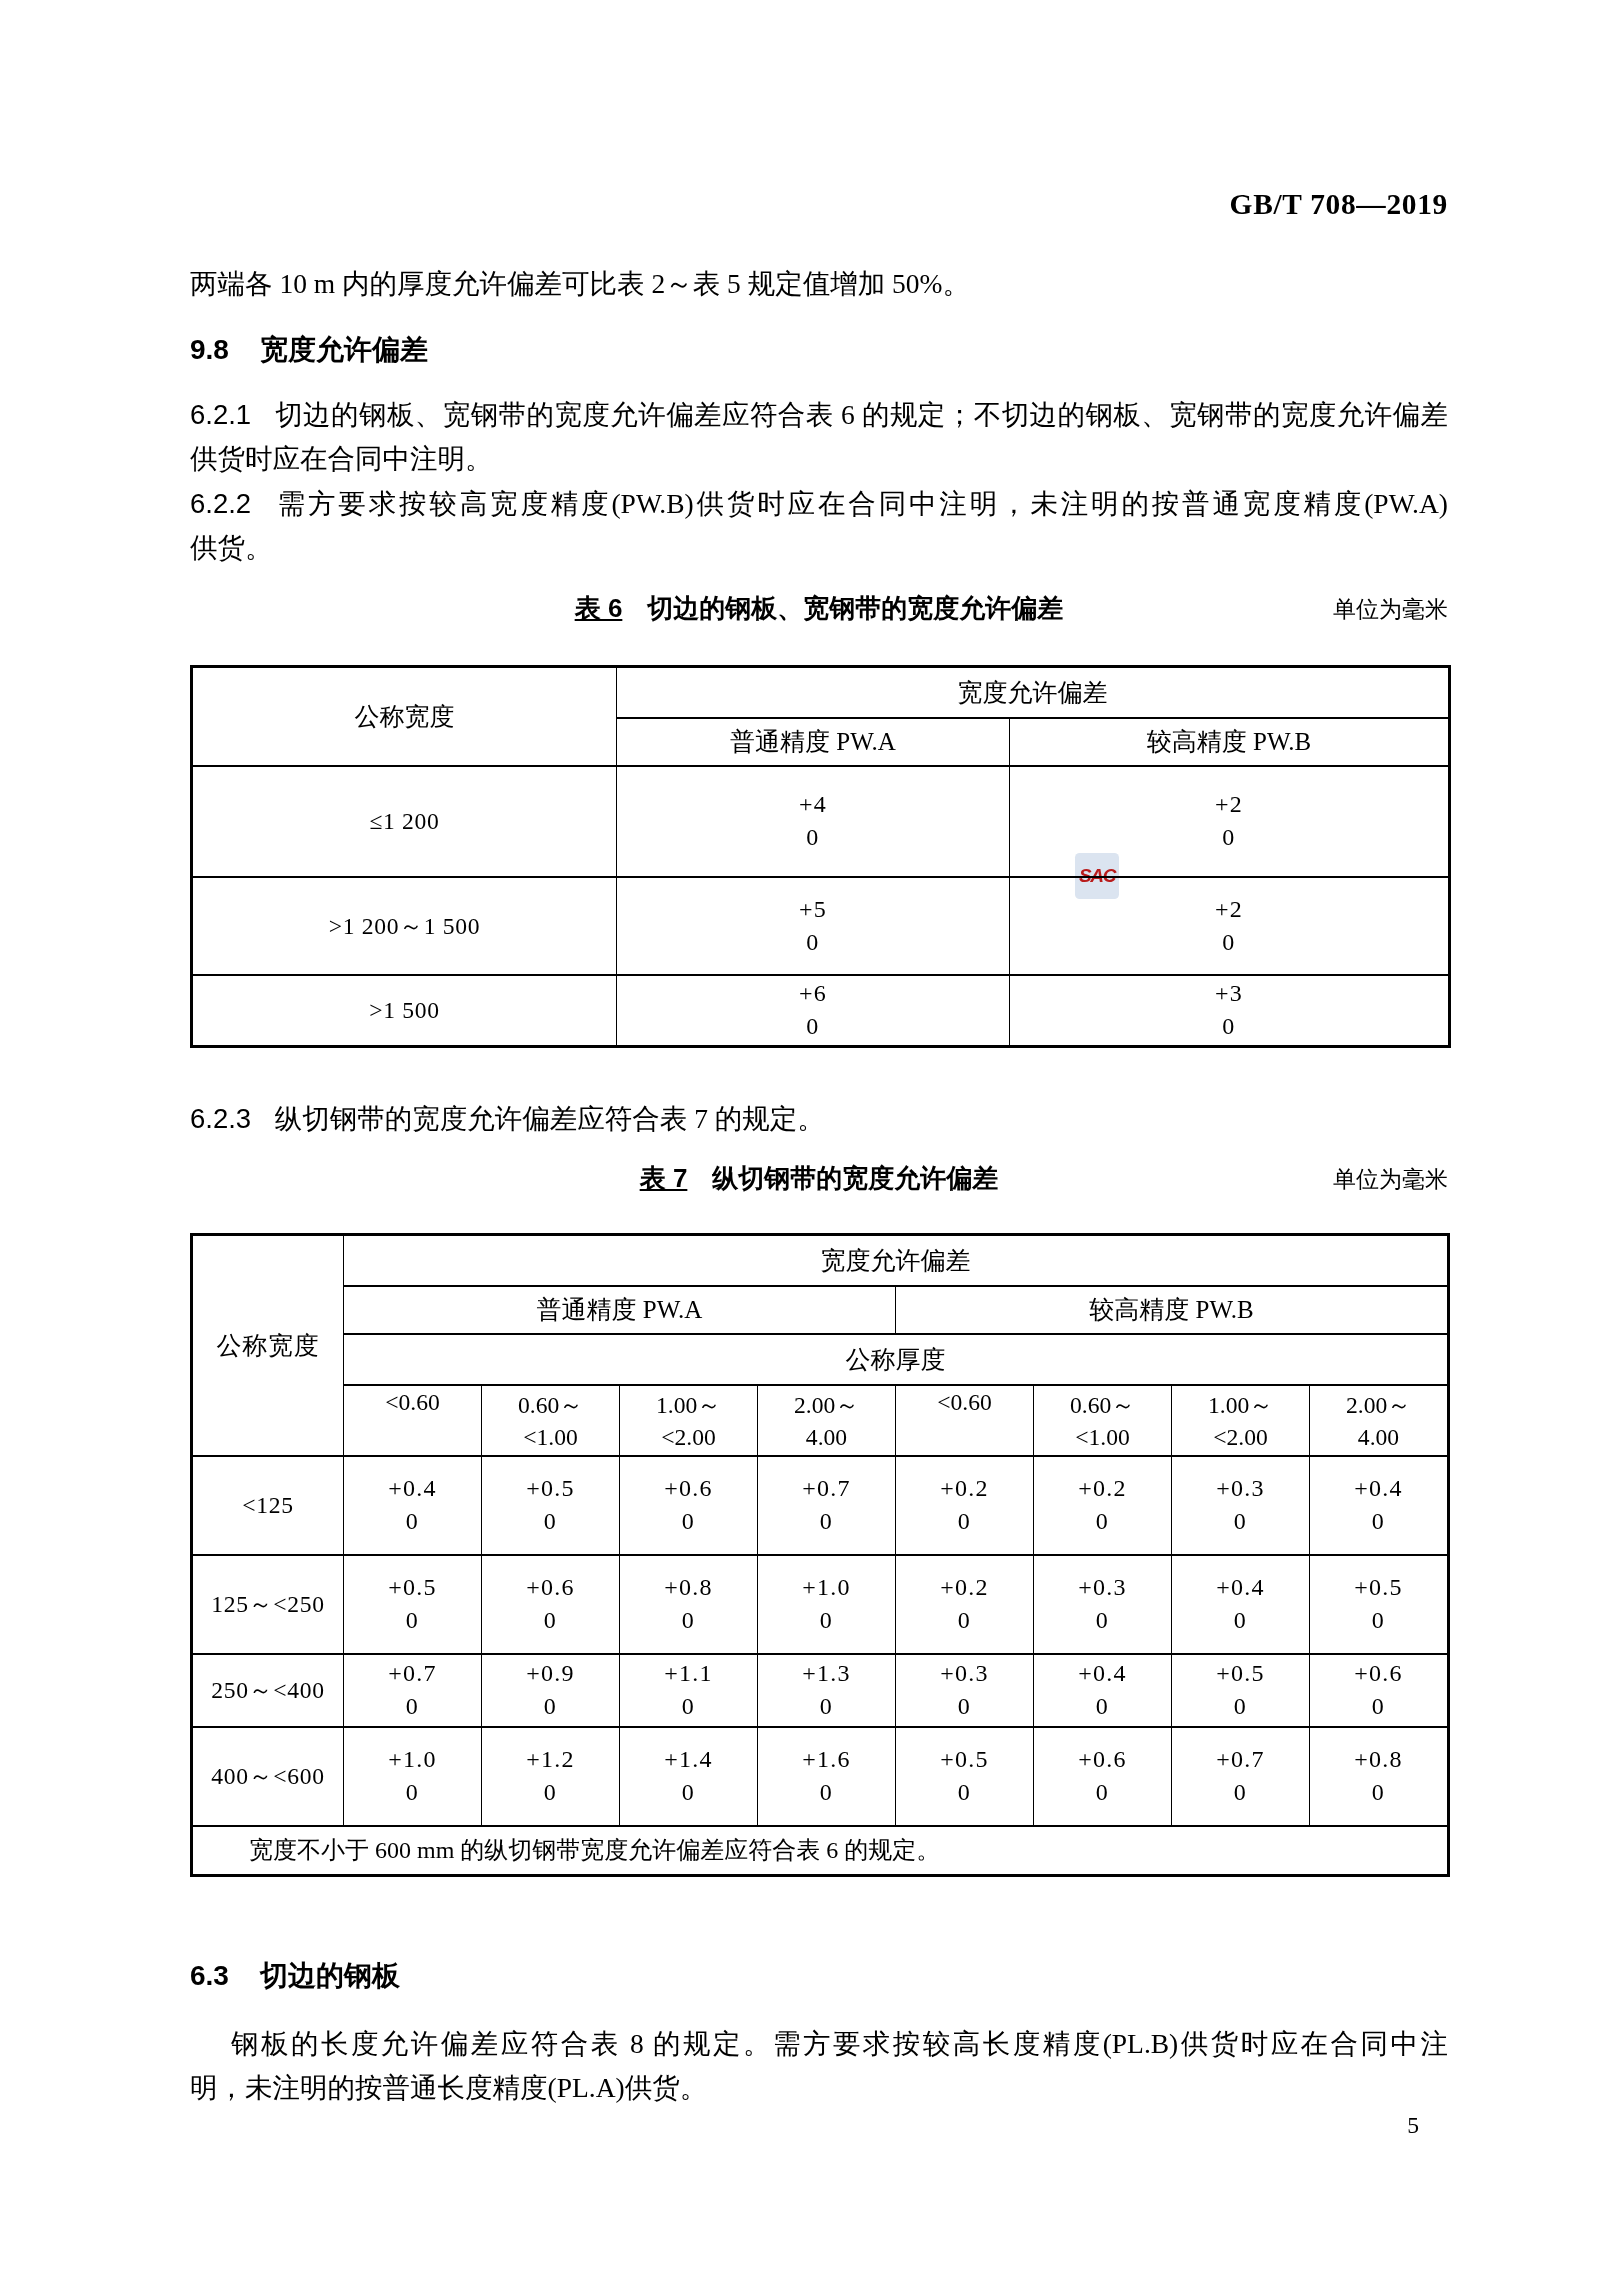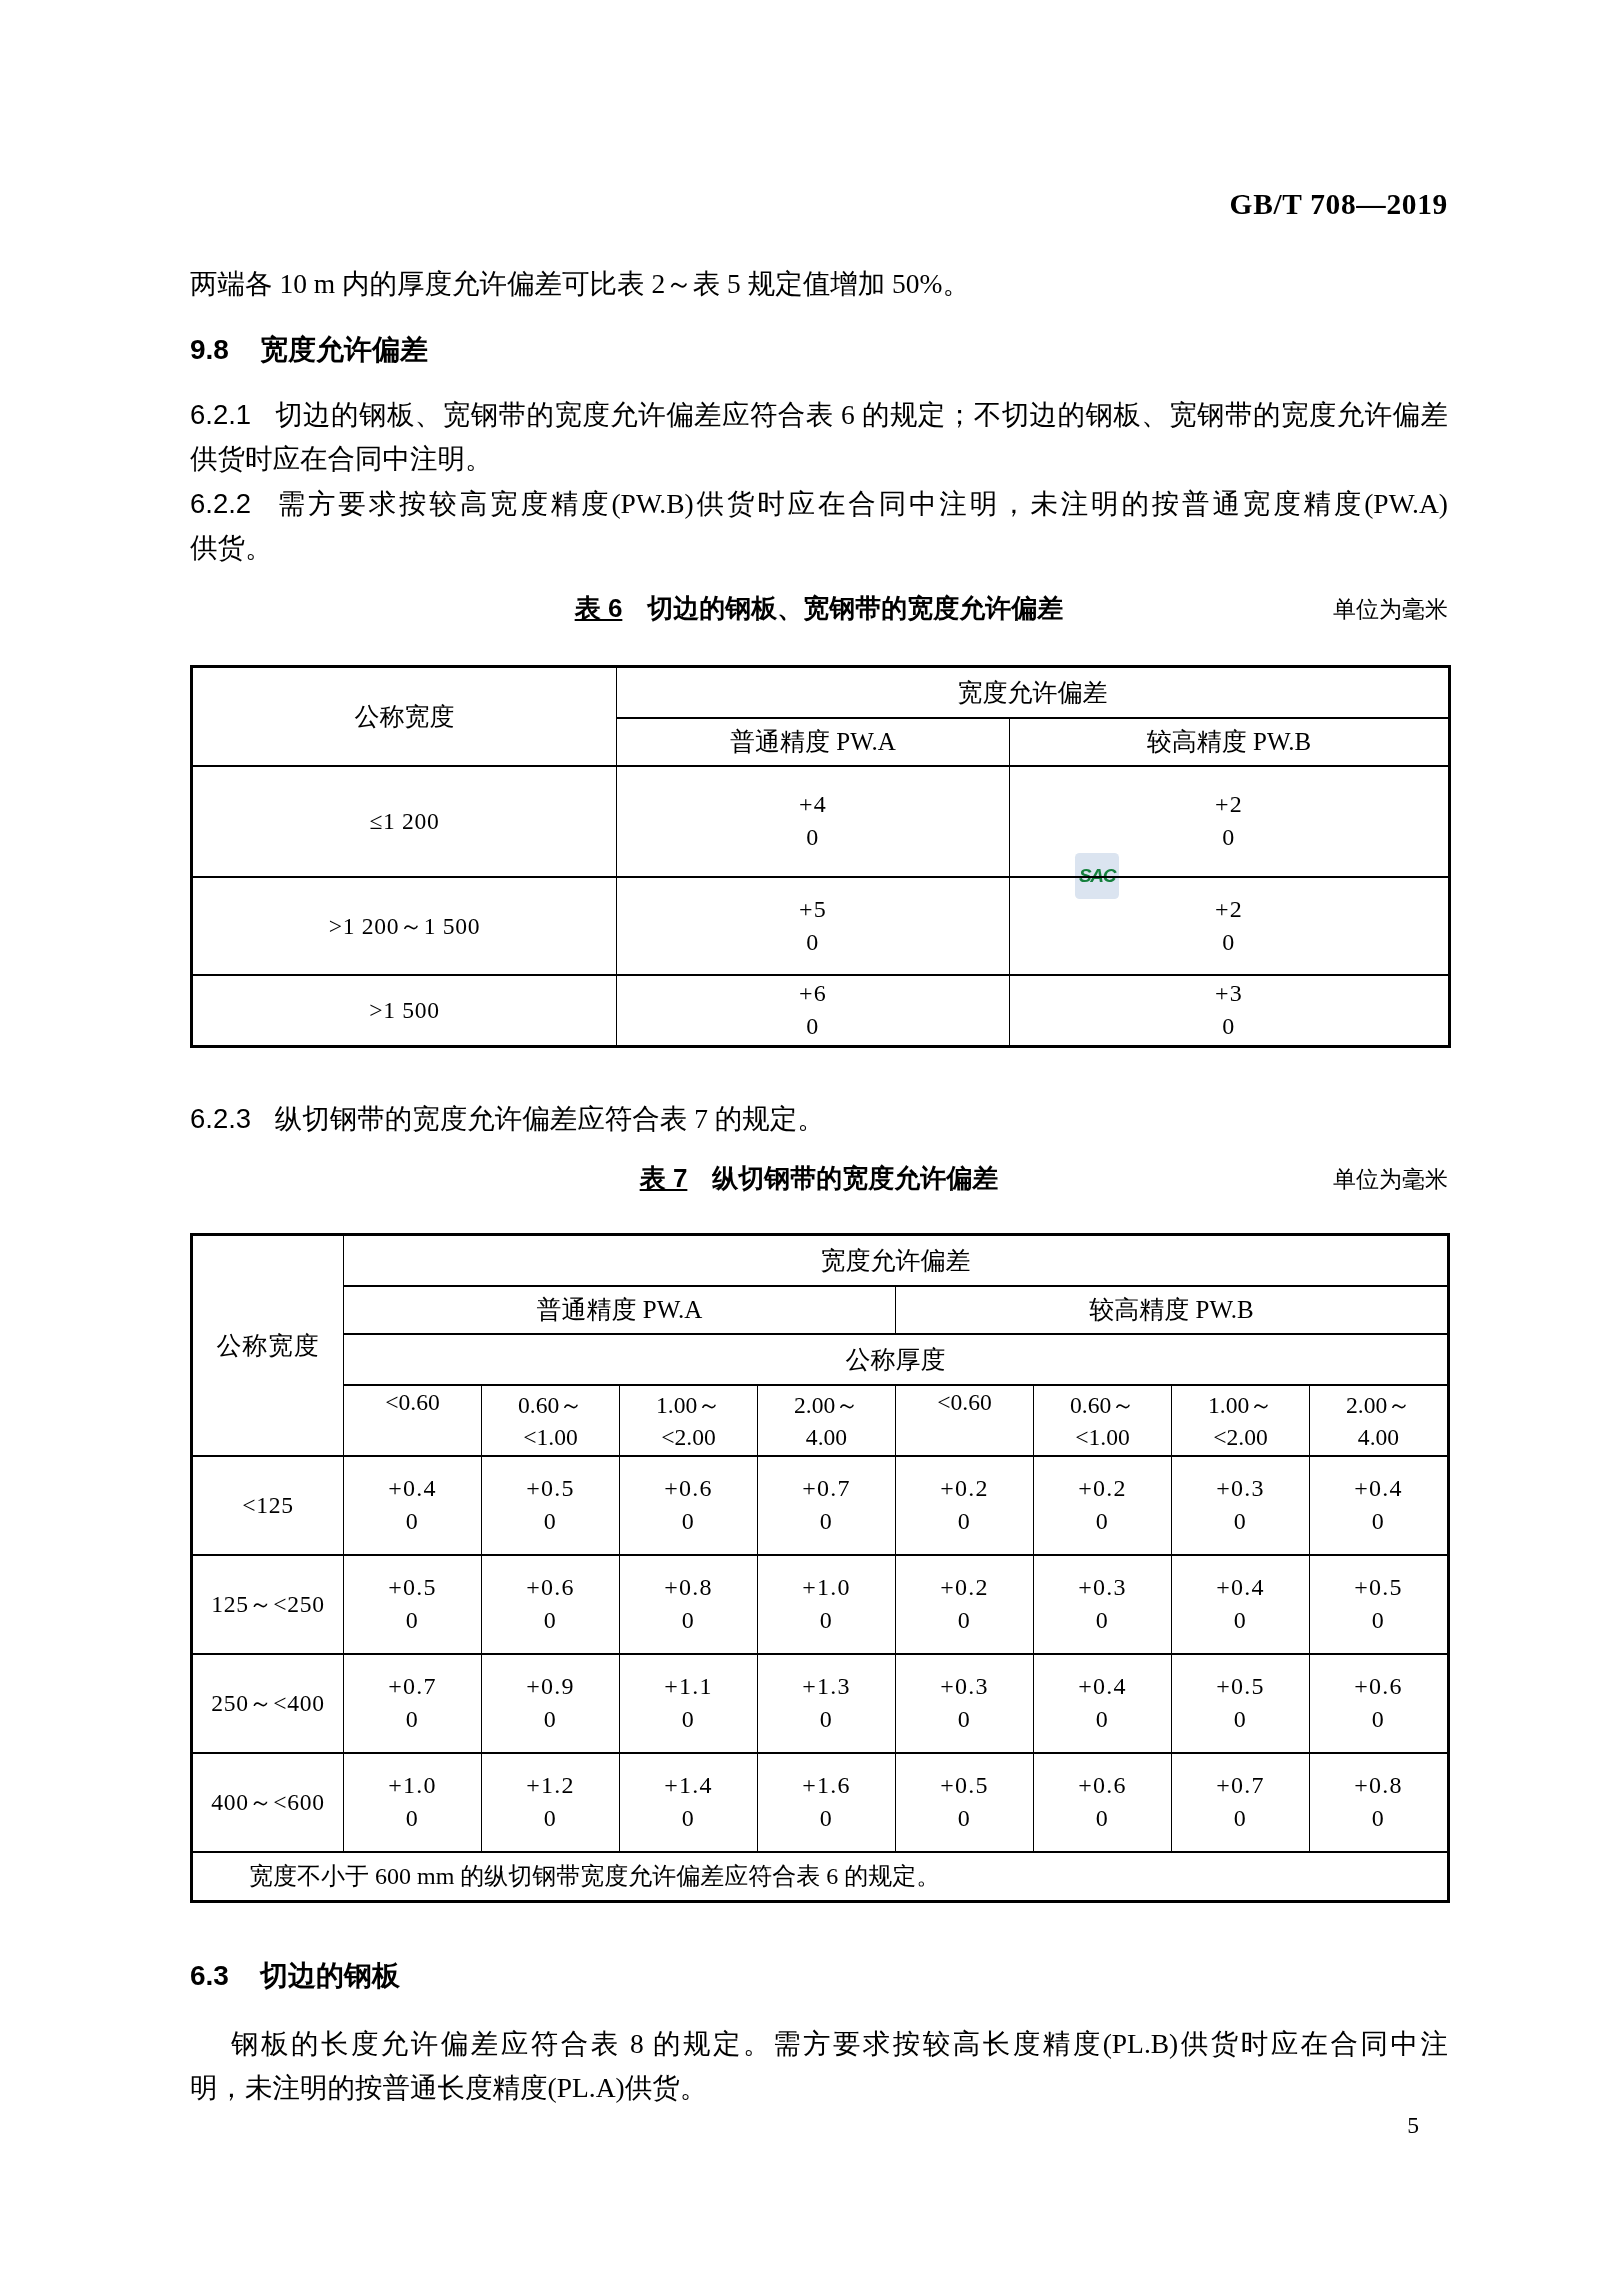--- a/index.html
+++ b/index.html
@@ -30,21 +30,21 @@
   }
   .tol div { line-height:33px; font-size:24px; letter-spacing:1.3px; }
   .wlabel { font-size:23.6px; letter-spacing:0.7px; }
   .thick-cell { display:flex; flex-direction:column; justify-content:space-between;
     height:65px; padding:1.3px 0; font-size:23.6px; }
   .thick-cell.single { justify-content:flex-start; }
   .footnote-cell { text-align:left !important; padding-left:56px !important; font-size:24px; }
   .page-num { right:204px; top:2112px; font-size:23.6px; }
   .watermark { left:1075px; top:853px; width:44px; height:46px; background:#dbe4f0;
     border-radius:4.6px; display:flex; align-items:center; justify-content:center; }
-  .watermark span { color:#15803d; font-family:"Liberation Sans","DejaVu Sans",sans-serif;
+  .watermark span { color:#b91c1c; font-family:"Liberation Sans","DejaVu Sans",sans-serif;
     font-weight:bold; font-style:italic; font-size:19px; letter-spacing:-1.3px; }
   .t7 th { font-size:25px; }
 </style>
 </head>
 <body>
 
 <div class="page">
 
   <div class="abs std-code">GB/T 708—2019</div>
 
@@ -314,21 +314,21 @@
               <div>0</div>
             </div>
           </td>
       <td>
             <div class="tol">
               <div>+0.5</div>
               <div>0</div>
             </div>
           </td>
     </tr>
-    <tr style="height:99px;">
+    <tr style="height:73px;">
       <td class="wlabel">250～&lt;400</td>
       <td>
             <div class="tol">
               <div>+0.7</div>
               <div>0</div>
             </div>
           </td>
       <td>
             <div class="tol">
               <div>+0.9</div>

